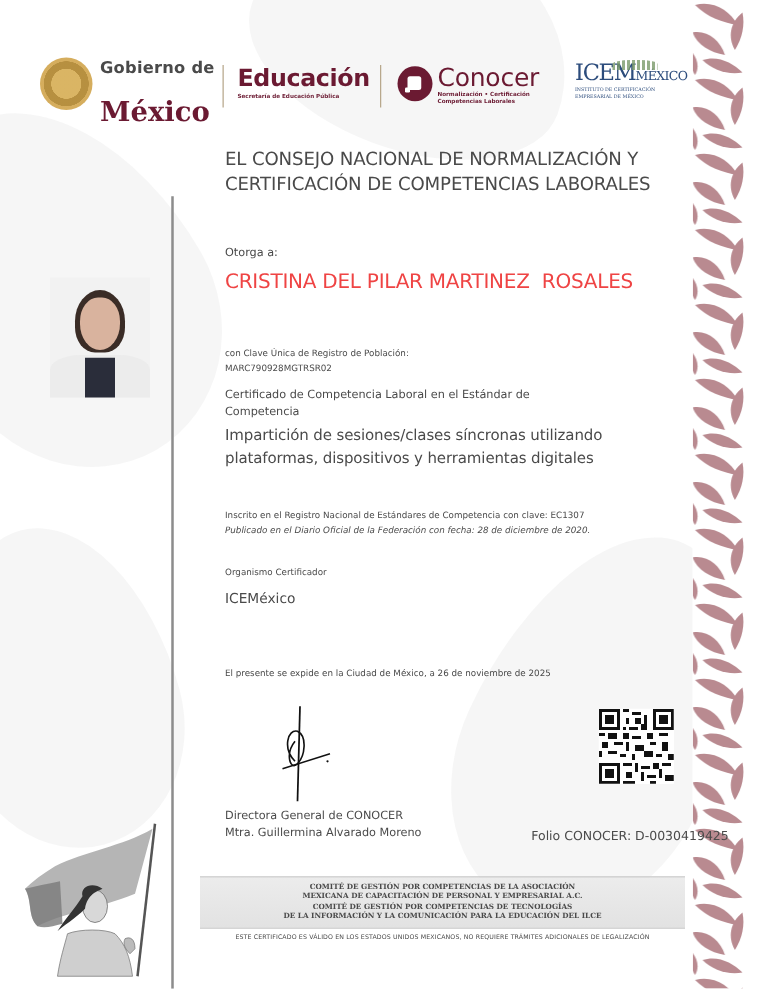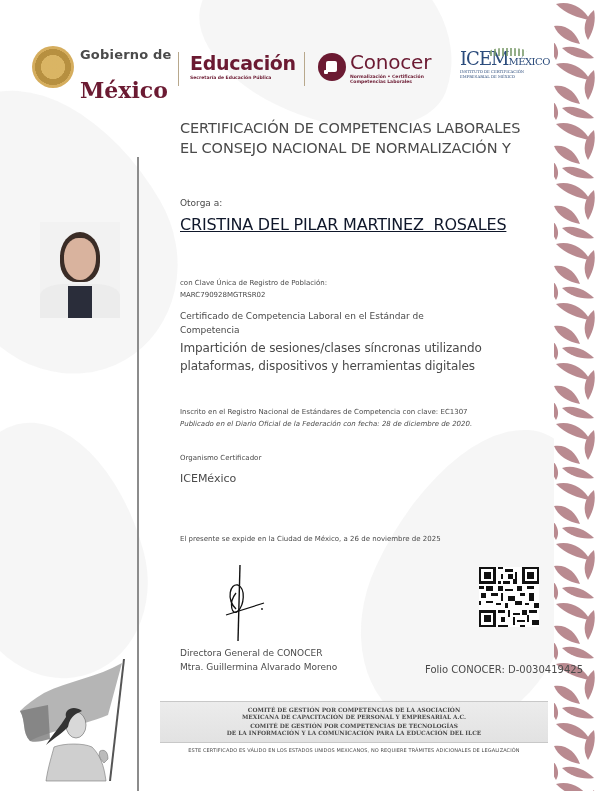--- a/index.html
+++ b/index.html
@@ -45,21 +45,21 @@
   .photo { position: absolute; left: 40px; top: 222px; width: 80px; height: 96px; background: #f2f2f2; overflow: hidden; }
   .photo .hair { position: absolute; left: 20px; top: 10px; width: 40px; height: 50px; border-radius: 50% 50% 40% 40%; background: #3a2c26; }
   .photo .face { position: absolute; left: 24px; top: 16px; width: 32px; height: 42px; border-radius: 45% 45% 50% 50%; background: #d9b39e; }
   .photo .jacket { position: absolute; left: 0; top: 62px; width: 80px; height: 40px; background: #ececec; border-radius: 30% 30% 0 0; }
   .photo .shirt { position: absolute; left: 28px; top: 64px; width: 24px; height: 34px; background: #2a2d3a; clip-path: polygon(0 0, 100% 0, 100% 100%, 0 100%); }
 
   
   .content { position: absolute; left: 180px; width: 370px; }
   .title { top: 118px; font-size: 14.5px; line-height: 20px; color: #4a4a4a; letter-spacing: -.1px; }
   .otorga { top: 198px; font-size: 9px; color: #4a4a4a; }
-  .name { top: 215px; font-size: 16px; color: #0f172a; letter-spacing: -.2px; white-space: pre; text-decoration: underline; }
+  .name { top: 215px; font-size: 16px; color: #ef4444; letter-spacing: -.2px; white-space: pre; }
   .curp-label { top: 279px; font-size: 7px; color: #4a4a4a; }
   .curp { top: 291px; font-size: 7px; color: #4a4a4a; }
   .cert-type { top: 309px; font-size: 9px; line-height: 14px; color: #4a4a4a; width: 270px; }
   .standard { top: 339px; font-size: 12px; line-height: 18px; color: #4a4a4a; width: 372px; letter-spacing: -.1px; }
   .registro { top: 408px; font-size: 7px; color: #4a4a4a; }
   .publicado { top: 420px; font-size: 7px; font-style: italic; color: #4a4a4a; }
   .org-label { top: 454px; font-size: 7px; color: #4a4a4a; }
   .org { top: 472px; font-size: 11px; color: #4a4a4a; }
   .expide { top: 535px; font-size: 7px; color: #4a4a4a; }
 
@@ -141,22 +141,22 @@
 <div class="vline"></div>
 
 <div class="photo">
   <div class="hair"></div>
   <div class="face"></div>
   <div class="jacket"></div>
   <div class="shirt"></div>
 </div>
 
 <div class="content title">
+  <div>EL CONSEJO NACIONAL DE NORMALIZACIÓN Y</div>
   <div>CERTIFICACIÓN DE COMPETENCIAS LABORALES</div>
-  <div>EL CONSEJO NACIONAL DE NORMALIZACIÓN Y</div>
 </div>
 <div class="content otorga">Otorga a:</div>
 <div class="content name">CRISTINA DEL PILAR MARTINEZ  ROSALES</div>
 <div class="content curp-label">con Clave Única de Registro de Población:</div>
 <div class="content curp">MARC790928MGTRSR02</div>
 <div class="content cert-type">Certificado de Competencia Laboral en el Estándar de Competencia</div>
 <div class="content standard">Impartición de sesiones/clases síncronas utilizando plataformas, dispositivos y herramientas digitales</div>
 <div class="content registro">Inscrito en el Registro Nacional de Estándares de Competencia con clave: EC1307</div>
 <div class="content publicado">Publicado en el Diario Oficial de la Federación con fecha: 28 de diciembre de 2020.</div>
 <div class="content org-label">Organismo Certificador</div>

